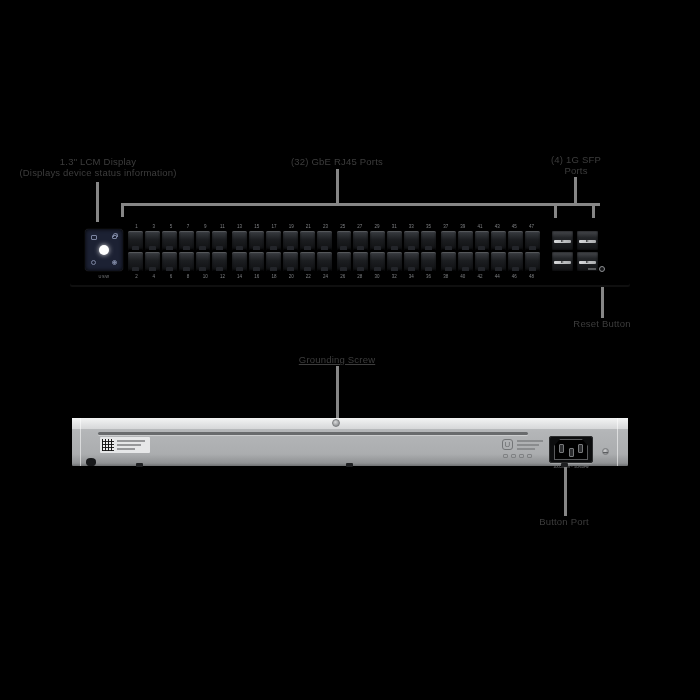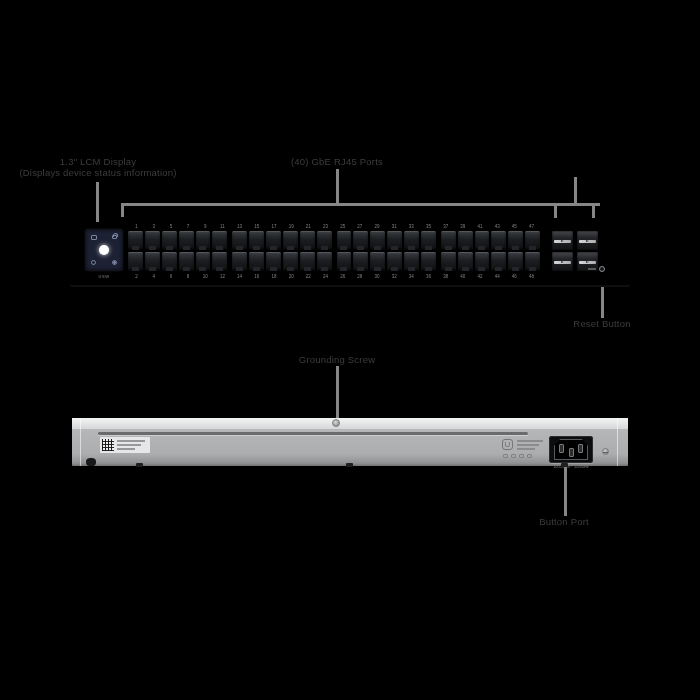--- a/index.html
+++ b/index.html
@@ -110,26 +110,30 @@
 </head>
 <body>
 
 <div class="canvas">
 
   <div class="callout" style="left:18px; top:156px; width:160px;">
     <div>1.3" LCM Display</div>
     <div>(Displays device status information)</div>
   </div>
   <div class="callout" style="left:257px; top:156px; width:160px;">
-    <div>(40) GbE RJ45 Ports</div>
+    <div>(32) GbE RJ45 Ports</div>
+  </div>
+  <div class="callout" style="left:518px; top:154px; width:116px;">
+    <div>(4) 1G SFP</div>
+    <div>Ports</div>
   </div>
   <div class="callout" style="left:542px; top:318px; width:120px;text-align:center;">
     <div>Reset Button</div>
   </div>
-  <div class="callout" style="left:257px; top:354px; width:160px;">
+  <div class="callout" style="left:257px; top:354px; width:160px;text-decoration:underline;">
     <div>Grounding Screw</div>
   </div>
   <div class="callout" style="left:504px; top:516px; width:120px;">
     <div>Button Port</div>
   </div>
 
   <div class="cline" style="left:96px; top:182px; width:3px; height:40px;"></div>
   <div class="cline" style="left:336px; top:169px; width:3px; height:35px;"></div>
   <div class="cline" style="left:121px; top:203px; width:479px; height:3px;"></div>
   <div class="cline" style="left:121px; top:206px; width:3px; height:11px;"></div>

